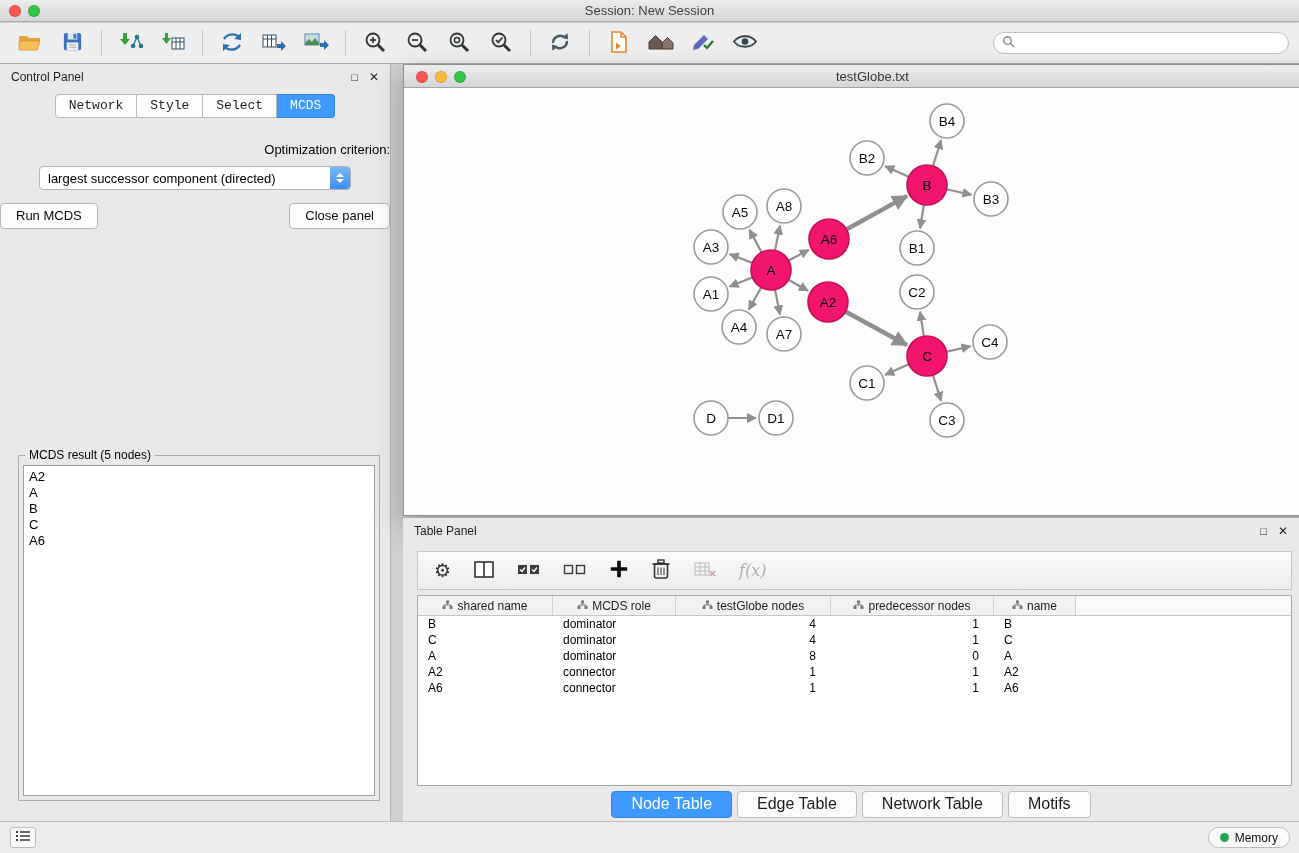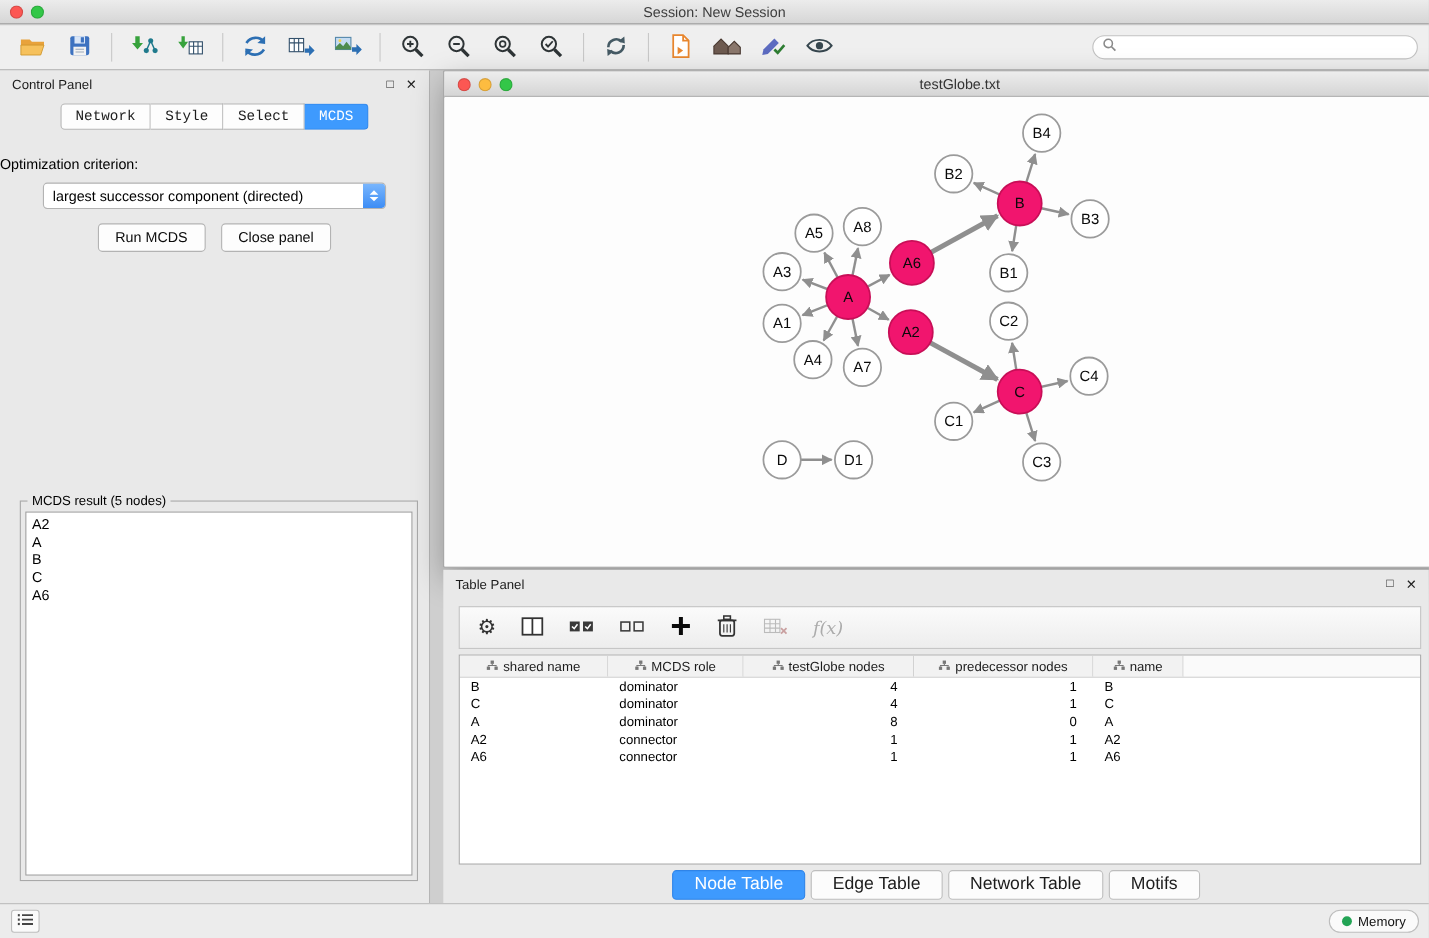--- a/index.html
+++ b/index.html
@@ -48,30 +48,30 @@
   .panel-head { height:26px; display:flex; align-items:center; padding:0 11px; font-size:12px; color:#1d1d1d; }
   .win-icons { margin-left:auto; display:flex; gap:11px; color:#222; align-items:center; }
   .float-glyph { font-size:11px; } .close-glyph { font-size:12px; font-weight:bold; }
   .ctabs { display:flex; justify-content:center; margin-top:4px; }
   .ctab { font-size:13px; padding:3px 13px 4px; background:#FDFDFD; border:1px solid #B7B7B7;
           border-left:none; color:#1c1c1c; cursor:default;
           font-family:Liberation Mono, monospace; }
   .ctab:first-child { border-left:1px solid #B7B7B7; border-radius:4px 0 0 4px; }
   .ctab:last-child { border-radius:0 4px 4px 0; }
   .ctab.active { background:#3E9AFE; border-color:#2F84E8; color:#fff; }
-  .opt-label { text-align:left; font-size:13px; margin-top:24px; color:#000; }
+  .opt-label { text-align:right; font-size:13px; margin-top:24px; color:#000; }
   .combo { position:relative; margin:9px auto 0; width:312px; height:24px; background:#fff;
            border:1px solid #B3B3B3; border-radius:4px; display:flex; align-items:center;
            font-size:13px; padding-left:8px; color:#000; }
   .combo-step { position:absolute; right:0; top:0; bottom:0; width:20px;
                 background:linear-gradient(#79B6FD,#3D8DF5); border-radius:0 3px 3px 0;
                 display:flex; flex-direction:column; align-items:center; justify-content:center; gap:2px; }
   .tri-up { width:0; height:0; border-left:4px solid transparent; border-right:4px solid transparent; border-bottom:4px solid #fff; }
   .tri-down { width:0; height:0; border-left:4px solid transparent; border-right:4px solid transparent; border-top:4px solid #fff; }
-  .btn-row { display:flex; justify-content:center; gap:14px; margin-top:13px; }
+  .btn-row { display:flex; justify-content:space-between; gap:14px; margin-top:13px; }
   .btn { font-size:13px; padding:4px 15px 5px; background:#FDFDFD; border:1px solid #B3B3B3;
          border-radius:4px; color:#0a0a0a; cursor:default;
          font-family:"Liberation Sans","DejaVu Sans",sans-serif; }
   .groupbox { position:absolute; left:18px; right:10px; top:391px; height:346px;
               border:1px solid #A9A9A9; }
   .legend { position:absolute; top:-8px; left:6px; background:#E9E9E9; padding:0 4px;
             font-size:12px; color:#000; }
   .listbox { position:absolute; left:4px; right:4px; top:9px; bottom:4px; background:#fff;
              border:1px solid #9E9E9E; padding:3px 5px; overflow:auto; }
   .list-item { font-size:13px; height:16px; line-height:16px; color:#000; }

